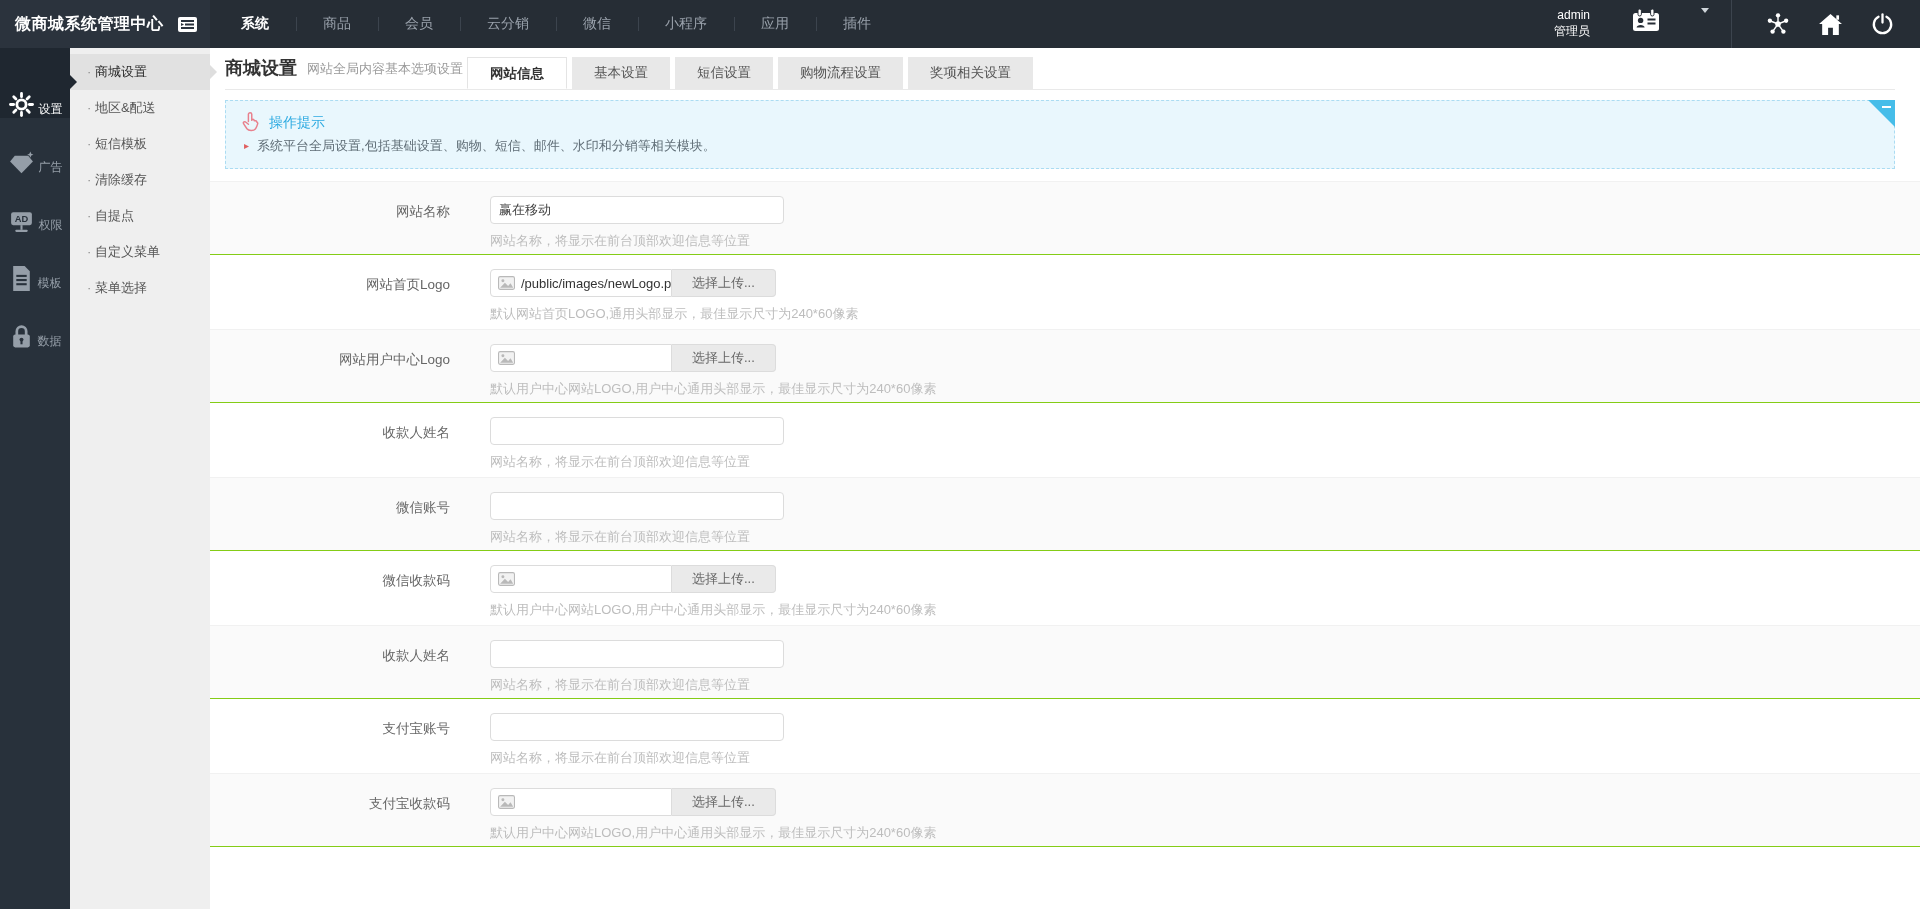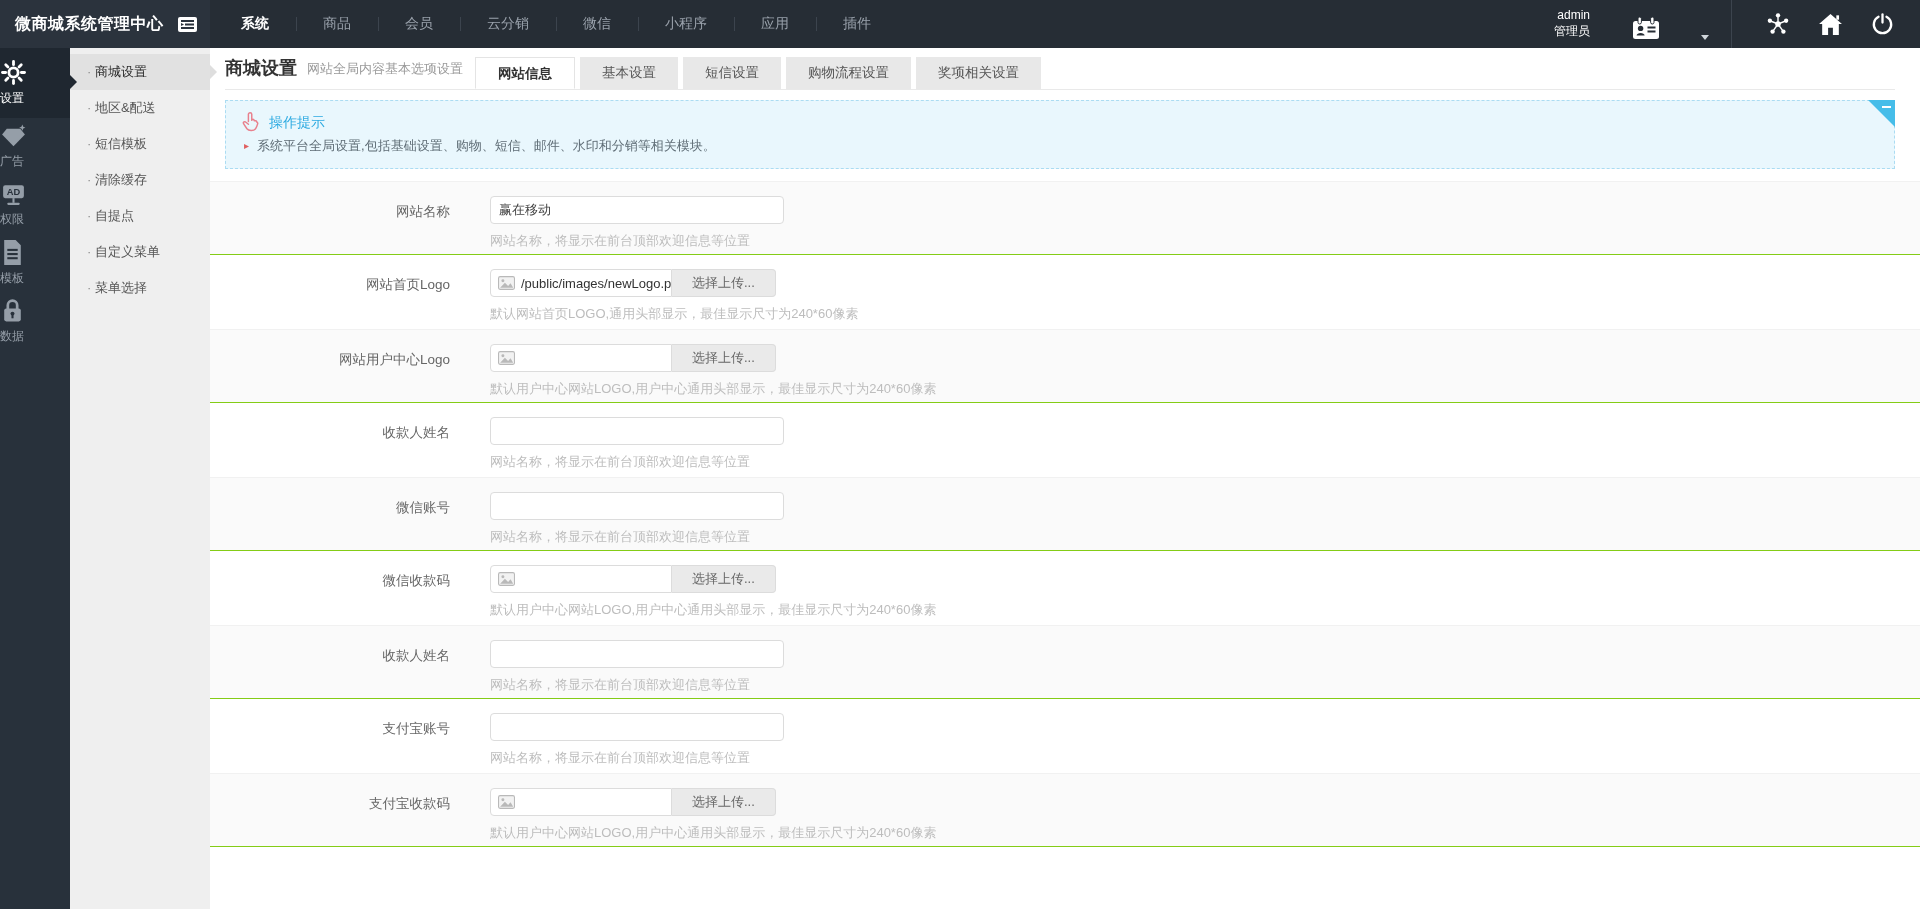--- a/index.html
+++ b/index.html
@@ -9,47 +9,47 @@
   
   .topbar { position:absolute; top:0; left:0; right:0; height:48px; background:#262d35; display:flex; z-index:6; }
   .logo-block { width:210px; height:48px; background:#2b333d; display:flex; align-items:center; justify-content:space-between; padding:0 13px 0 15px; flex:none; }
   .logo { color:#fff; font-size:16px; font-weight:bold; letter-spacing:.5px; white-space:nowrap; }
   .collapse { display:flex; align-items:center; cursor:pointer; }
   .top-nav { display:flex; align-items:stretch; margin-left:4px; }
   .nav-item { position:relative; color:#9aa2ac; font-size:14px; padding:0 27px; display:flex; align-items:center; cursor:pointer; white-space:nowrap; }
   .nav-item + .nav-item::before { content:""; position:absolute; left:0; top:17px; bottom:17px; width:1px; background:#3c444e; }
   .nav-item.active { color:#fff; font-weight:bold; }
   .topbar-right { margin-left:auto; display:flex; align-items:center; padding-right:12px; }
-  .user-block { display:flex; align-items:flex-end; cursor:pointer;gap:33px; }
+  .user-block { display:flex; align-items:flex-start; cursor:pointer;gap:33px; }
   .user-text { text-align:right; color:#fff; font-size:12px; line-height:1.3; margin-right:9px; }
   .caret { width:0; height:0; border-left:4.5px solid transparent; border-right:4.5px solid transparent; border-top:5px solid #cfd5da; margin-left:8px; }
   .top-divider { width:1px; height:48px; background:#3c444e; margin:0 20px 0 22px; }
   .top-icon { display:flex; align-items:center; justify-content:center; width:52px; height:48px; cursor:pointer; }
 
   
   .rail { position:absolute; top:48px; left:0; width:70px; bottom:0; background:#28313b; z-index:5; }
-  .rail-item { height:58px; display:flex; flex-direction:column; align-items:flex-start; justify-content:center; gap:4px; color:#959ea8; cursor:pointer; }
+  .rail-item { height:58px; display:flex; flex-direction:row; align-items:flex-end; justify-content:center; gap:4px; color:#959ea8; cursor:pointer; }
   .rail-item.active { height:70px; background:#1f2730; color:#fff; }
   .rail-label { font-size:12px; }
   .rail-icon { line-height:0; }
 
   
   .submenu { position:absolute; top:48px; left:70px; width:140px; bottom:0; background:#efefef; z-index:4; padding-top:6px; }
   .sub-item { height:36px; line-height:36px; padding-left:17px; font-size:13px; color:#555; cursor:pointer; white-space:nowrap; }
   .sub-item::before { content:"· "; color:#8d8d8d; }
   .sub-item.active { background:#e1e1e1; color:#2b2b2b; }
   .rail-arrow { position:absolute; left:70px; top:75px; width:0; height:0; border-top:7px solid transparent; border-bottom:7px solid transparent; border-left:7px solid #1f2730; z-index:5; }
   .sub-arrow { position:absolute; left:210px; top:65px; width:0; height:0; border-top:7px solid transparent; border-bottom:7px solid transparent; border-left:7px solid #dedede; z-index:5; }
 
   
   .main { position:absolute; top:48px; left:210px; right:0; bottom:0; background:#fff; overflow:hidden; }
   .page-head { height:42px; margin:0 25px 0 15px; border-bottom:1px solid #e9e9e9; display:flex; align-items:flex-end; }
   .page-title { font-size:18px; font-weight:600; color:#333; padding-bottom:9px; }
   .page-subtitle { font-size:13px; color:#9a9a9a; margin-left:10px; padding-bottom:11px; }
-  .tabs { display:flex; margin-left:12px; }
+  .tabs { display:flex; margin-left:4px; }
   .tab { height:32px; line-height:31px; padding:0 22px; background:#e8e8e8; color:#555; font-size:13.5px; margin-right:5px; cursor:pointer; white-space:nowrap; }
   .tab.active { background:#fff; border:1px solid #e4e4e4; border-bottom:1px solid #fff; margin-bottom:-1px; color:#333; font-weight:600; }
 
   
   .tip { position:relative; margin:10px 25px 12px 15px; background:#e9f7fd; border:1px dashed #abdcf2; padding:10px 30px 13px 15px; }
   .tip-title-row { display:flex; align-items:flex-end; gap:9px; }
   .tip-title { color:#2caae1; font-size:14px; }
   .tip-line { margin-top:5px; font-size:13px; color:#5f6d76; padding-left:3px; }
   .tip-line::before { content:"▸"; color:#e06060; font-size:10px; margin-right:8px; vertical-align:1px; }
   .tip-corner { position:absolute; top:-1px; right:-1px; width:0; height:0; border-top:27px solid #46bde9; border-left:27px solid transparent; cursor:pointer; }

